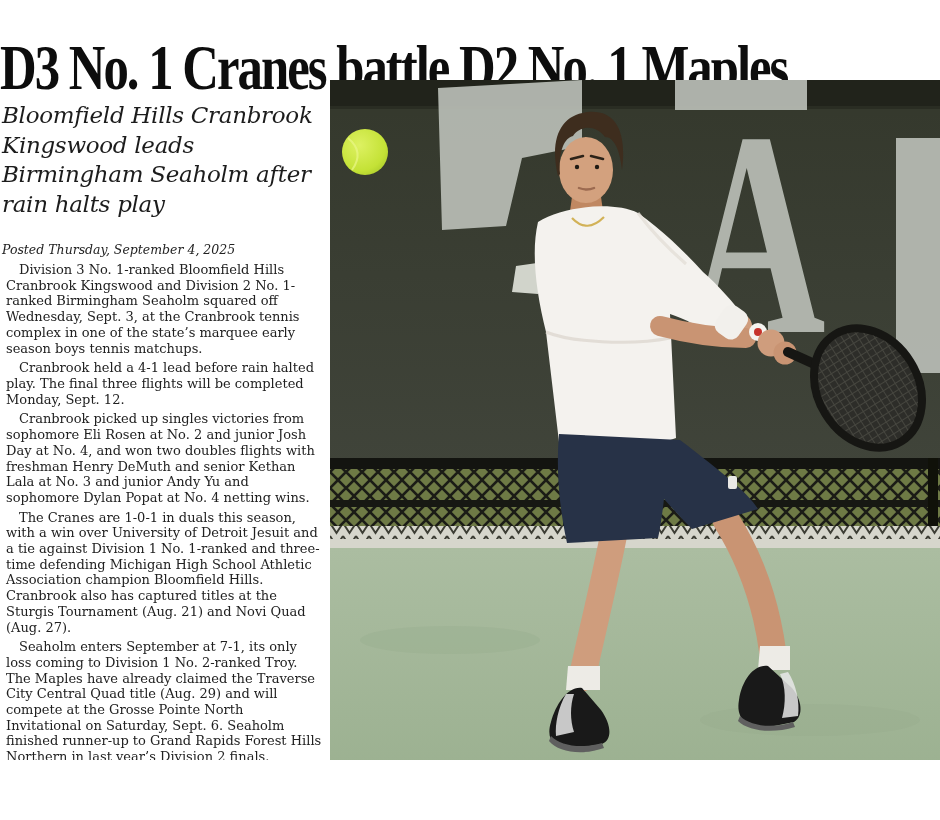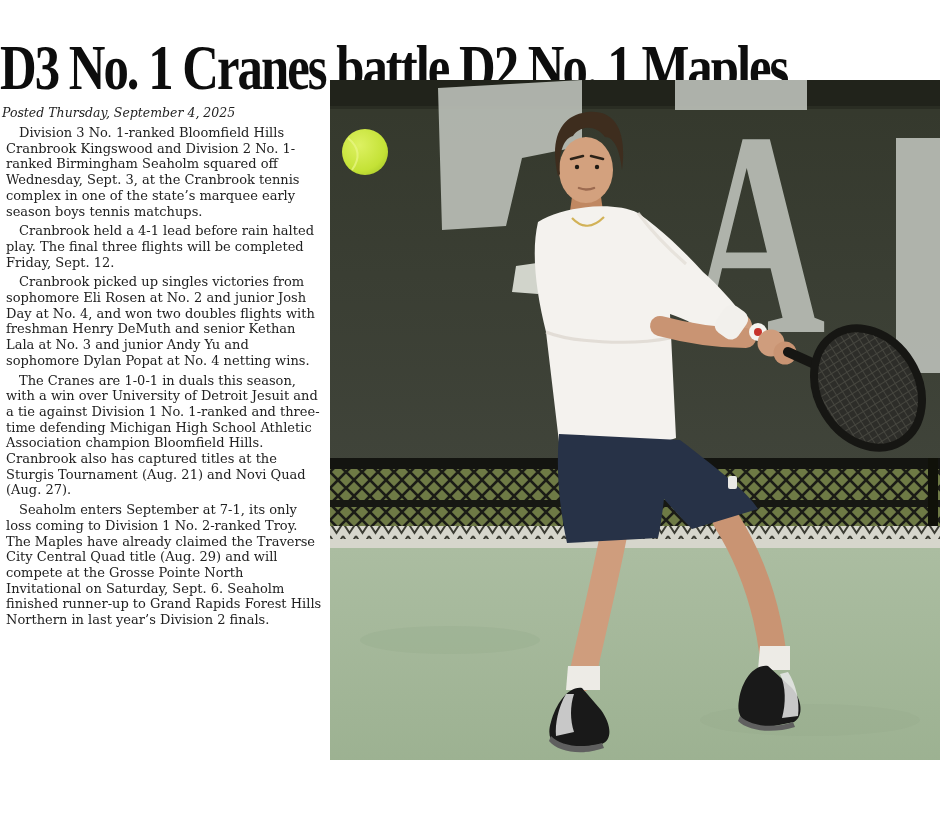--- a/index.html
+++ b/index.html
@@ -32,24 +32,25 @@
   .blue-rule{position:absolute;left:0;top:736px;width:610px;height:3px;background:#2b5ca8;}
 </style>
 </head>
 <body>
 
 <div class="page">
 
   <h1 class="headline">D3 No. 1 Cranes battle D2 No. 1 Maples</h1>
 
   <div class="left-col">
+    <h2 class="subhead">Bloomfield Hills Cranbrook Kingswood leads Birmingham Seaholm after rain halts play</h2>
     <div class="dateline">Posted Thursday, September 4, 2025</div>
     <div class="body-copy" id="body-paras">
         <p>Division 3 No. 1-ranked Bloomfield Hills Cranbrook Kingswood and Division 2 No. 1-ranked Birmingham Seaholm squared off Wednesday, Sept. 3, at the Cranbrook tennis complex in one of the state’s marquee early season boys tennis matchups.</p>
-        <p>Cranbrook held a 4-1 lead before rain halted play. The final three flights will be completed Friday, Sept. 12.</p>
+        <p>Cranbrook held a 4-1 lead before rain halted play. The final three flights will be completed Monday, Sept. 12.</p>
         <p>Cranbrook picked up singles victories from sophomore Eli Rosen at No. 2 and junior Josh Day at No. 4, and won two doubles flights with freshman Henry DeMuth and senior Kethan Lala at No. 3 and junior Andy Yu and sophomore Dylan Popat at No. 4 netting wins.</p>
         <p>The Cranes are 1-0-1 in duals this season, with a win over University of Detroit Jesuit and a tie against Division 1 No. 1-ranked and three-time defending Michigan High School Athletic Association champion Bloomfield Hills. Cranbrook also has captured titles at the Sturgis Tournament (Aug. 21) and Novi Quad (Aug. 27).</p>
         <p>Seaholm enters September at 7-1, its only loss coming to Division 1 No. 2-ranked Troy. The Maples have already claimed the Traverse City Central Quad title (Aug. 29) and will compete at the Grosse Pointe North Invitational on Saturday, Sept. 6. Seaholm finished runner-up to Grand Rapids Forest Hills Northern in last year’s Division 2 finals.</p>
       </div>
   </div>
 
   <div class="right-col">
 
     <svg class="photo-svg" viewBox="0 0 610 690" xmlns="http://www.w3.org/2000/svg">
       <defs>

